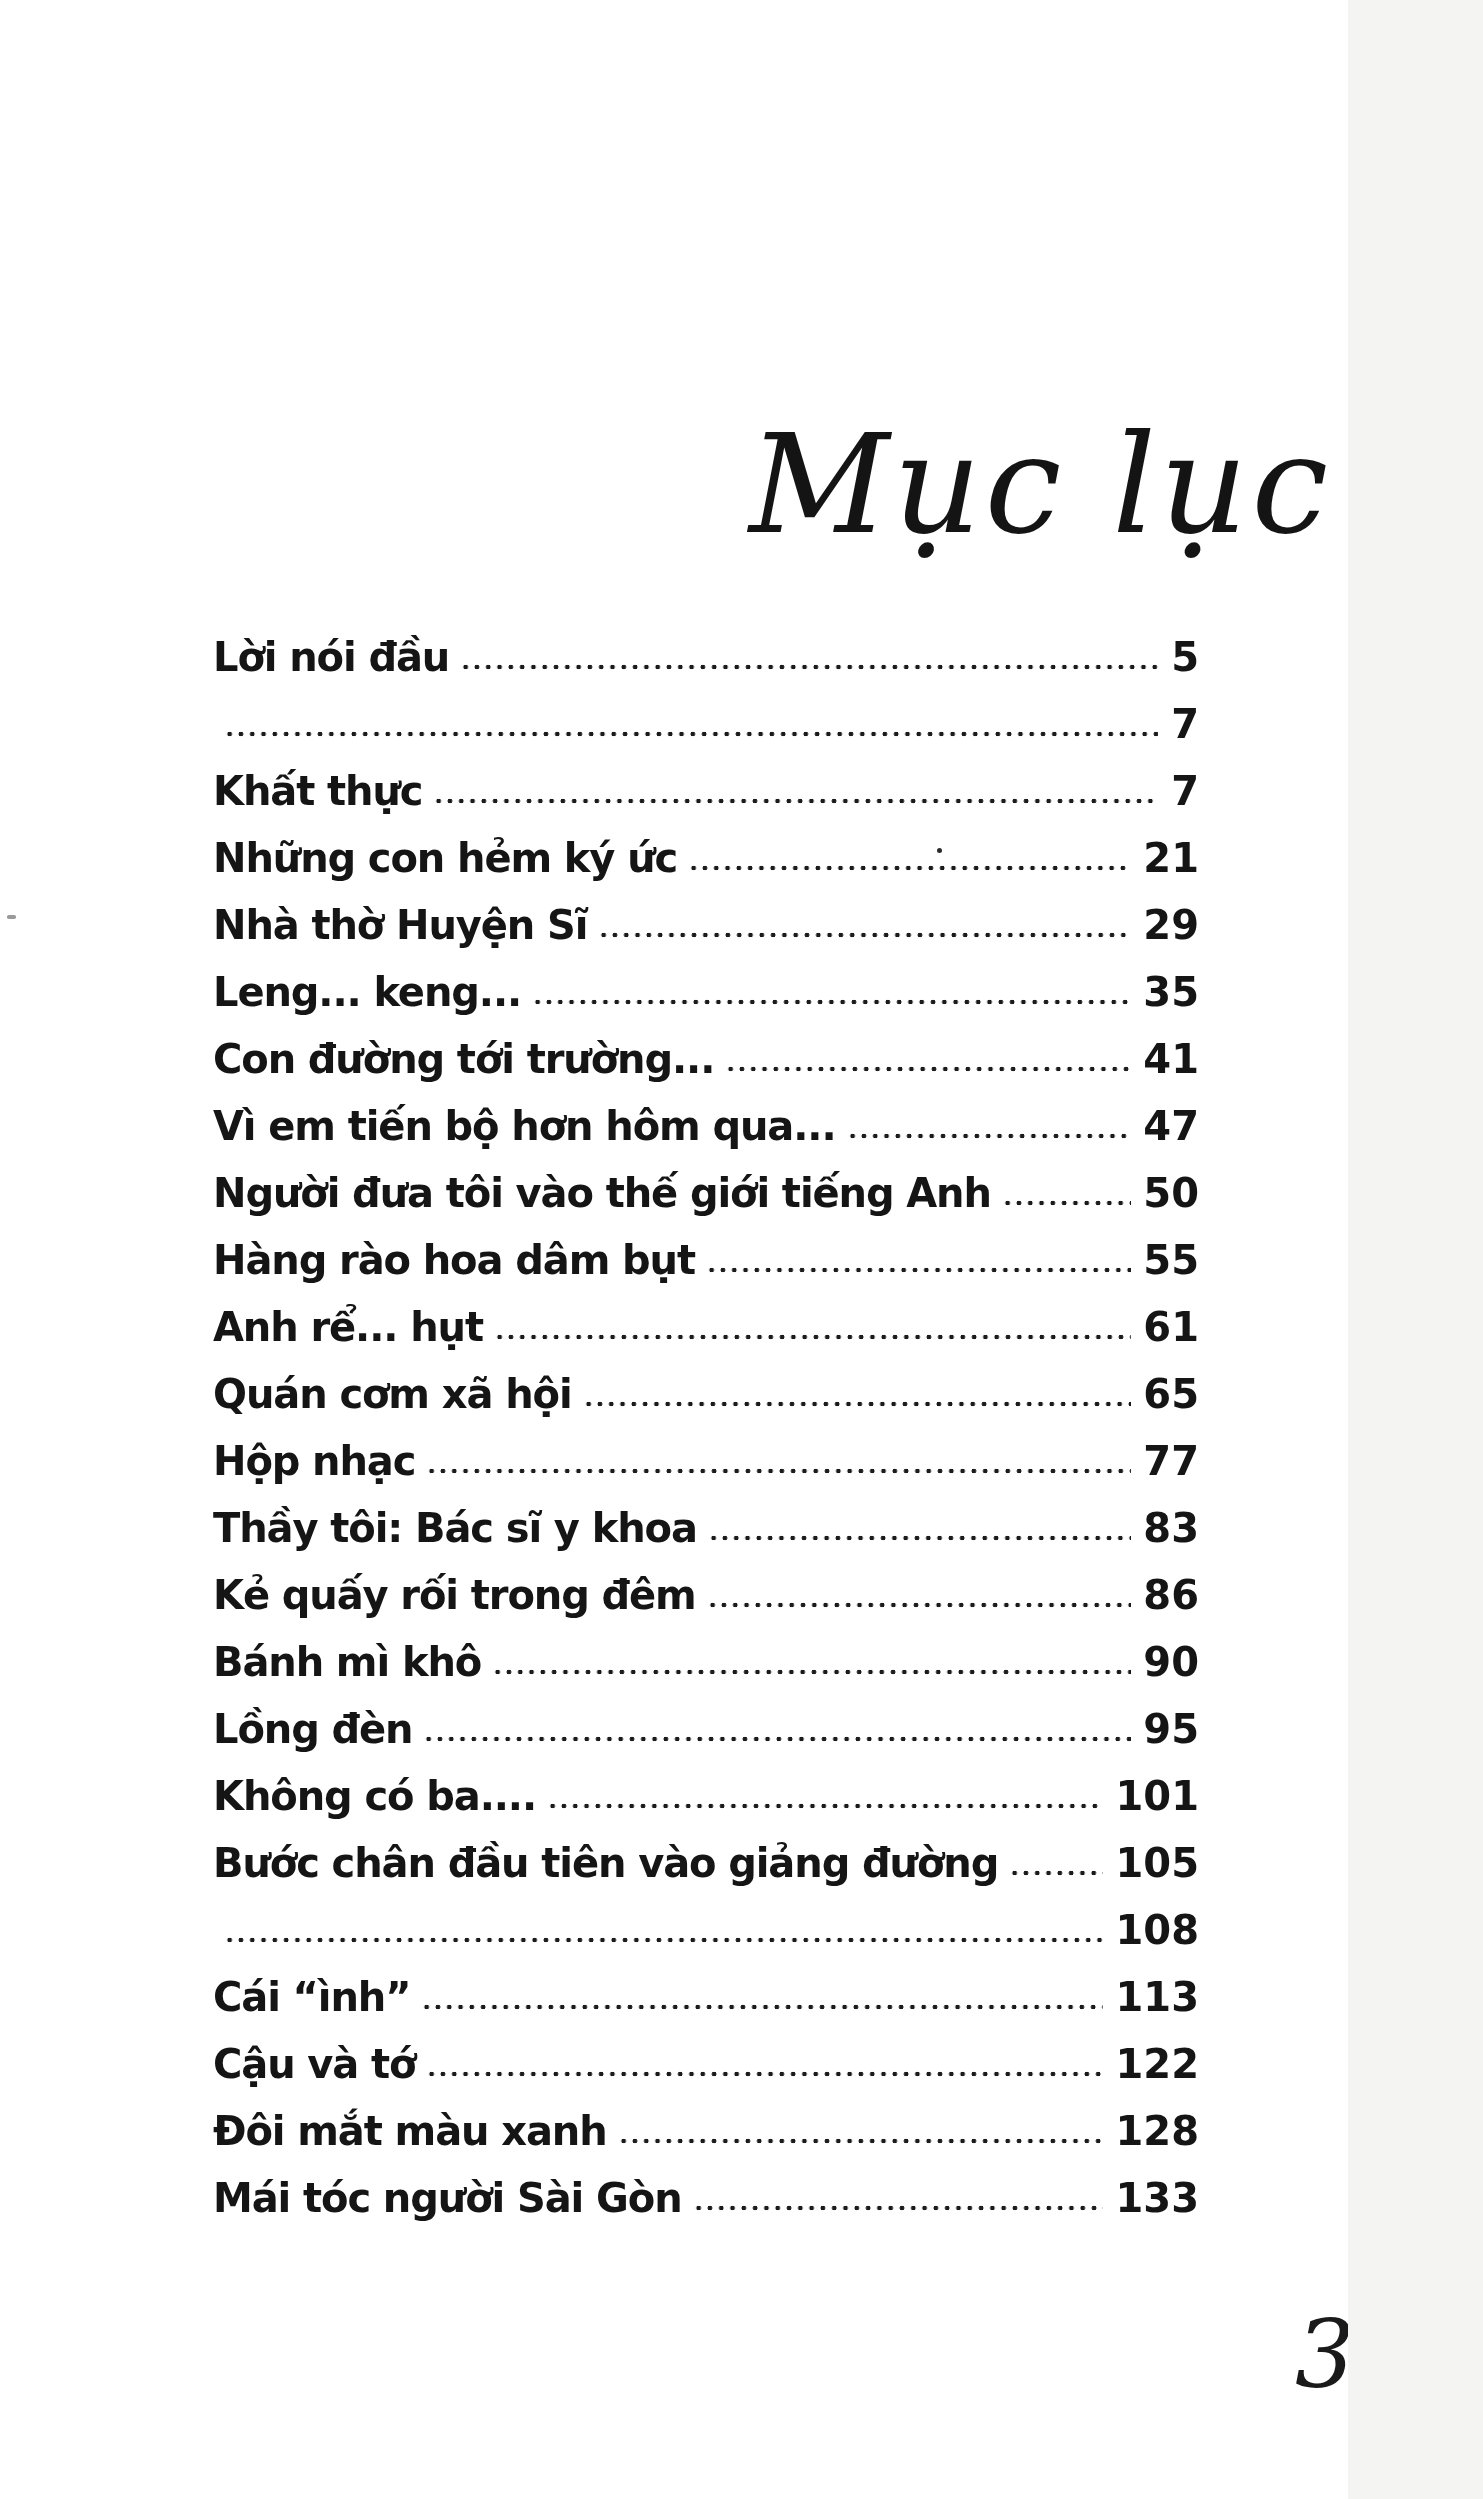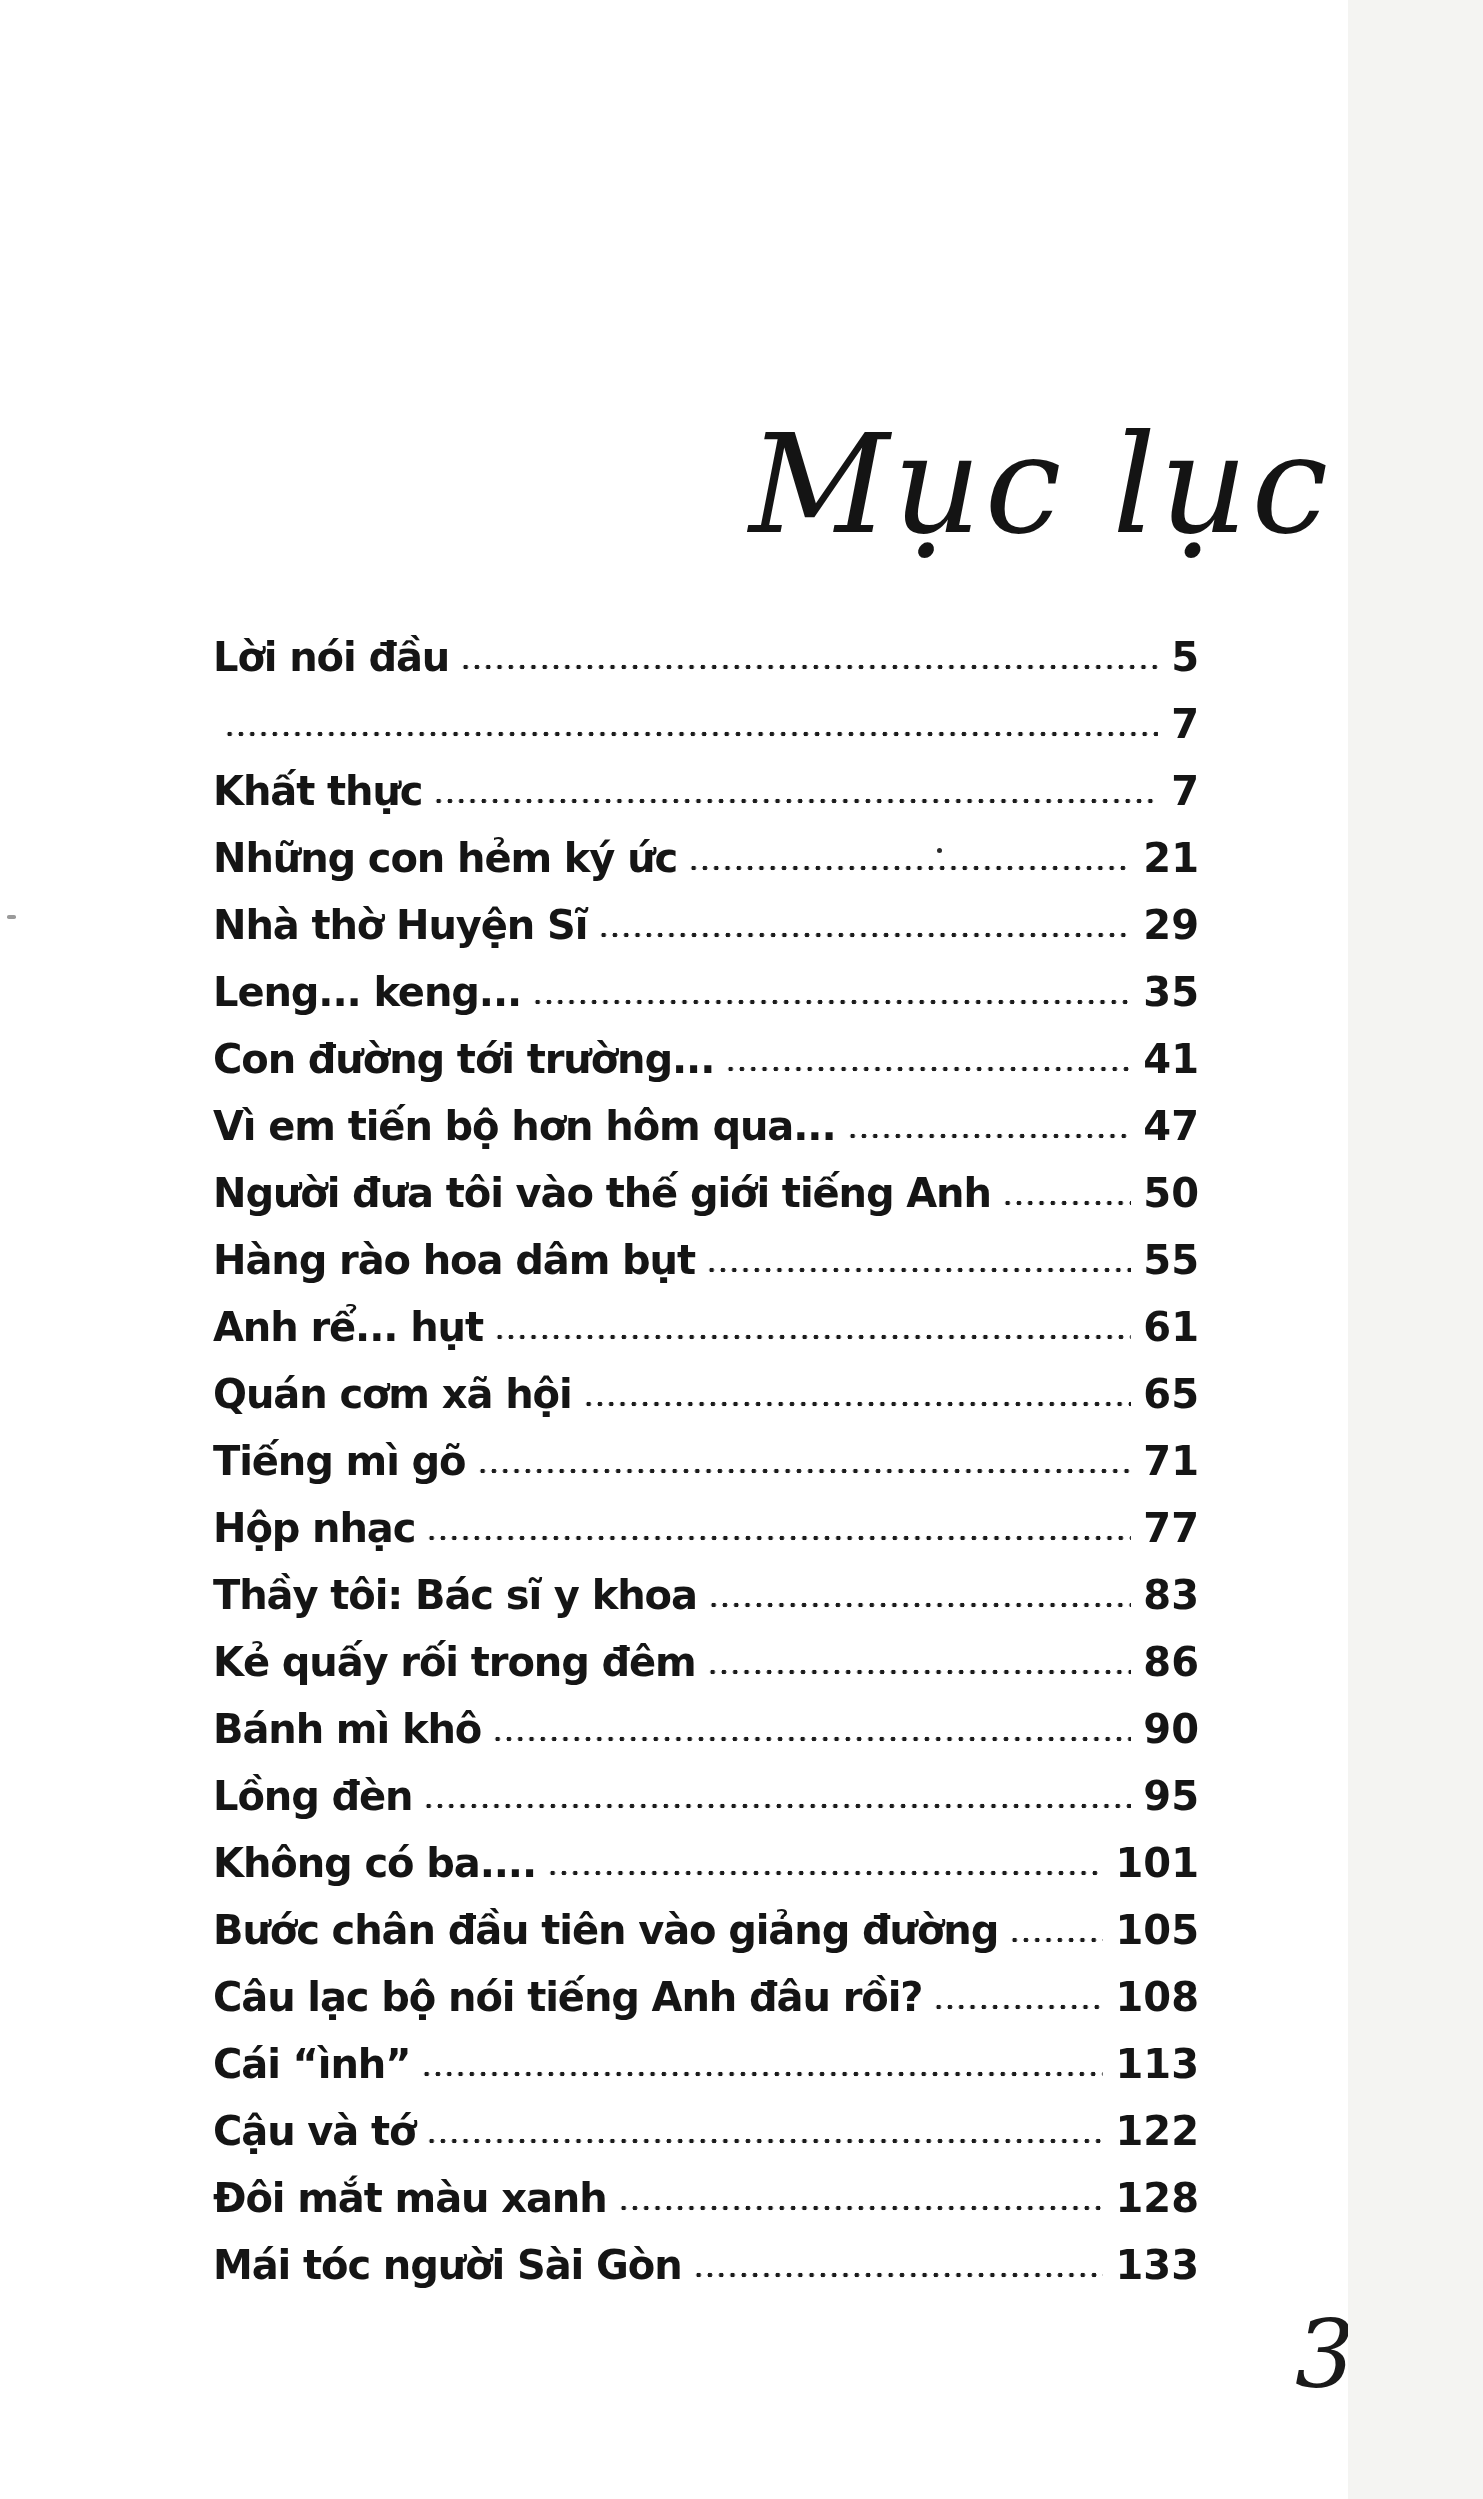--- a/index.html
+++ b/index.html
@@ -161,25 +161,20 @@
     <span class="leader"></span>
     <span class="toc-page">61</span>
   </div>
 
   <div class="toc-row">
     <span class="toc-label">Quán cơm xã hội</span>
     <span class="leader"></span>
     <span class="toc-page">65</span>
   </div>
 
-  <div class="toc-row">
-    <span class="toc-label">Tiếng mì gõ</span>
-    <span class="leader"></span>
-    <span class="toc-page">71</span>
-  </div>
 
   <div class="toc-row">
     <span class="toc-label">Hộp nhạc</span>
     <span class="leader"></span>
     <span class="toc-page">77</span>
   </div>
 
   <div class="toc-row">
     <span class="toc-label">Thầy tôi: Bác sĩ y khoa</span>
     <span class="leader"></span>
@@ -210,21 +205,20 @@
     <span class="toc-page">101</span>
   </div>
 
   <div class="toc-row">
     <span class="toc-label">Bước chân đầu tiên vào giảng đường</span>
     <span class="leader"></span>
     <span class="toc-page">105</span>
   </div>
 
   <div class="toc-row">
-    <span class="toc-label">Câu lạc bộ nói tiếng Anh đâu rồi?</span>
     <span class="leader"></span>
     <span class="toc-page">108</span>
   </div>
 
   <div class="toc-row">
     <span class="toc-label">Cái “ình”</span>
     <span class="leader"></span>
     <span class="toc-page">113</span>
   </div>
 

